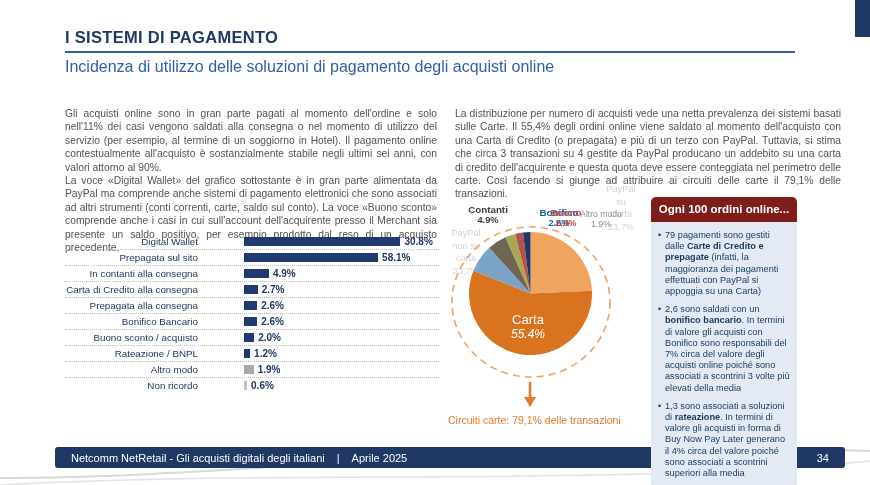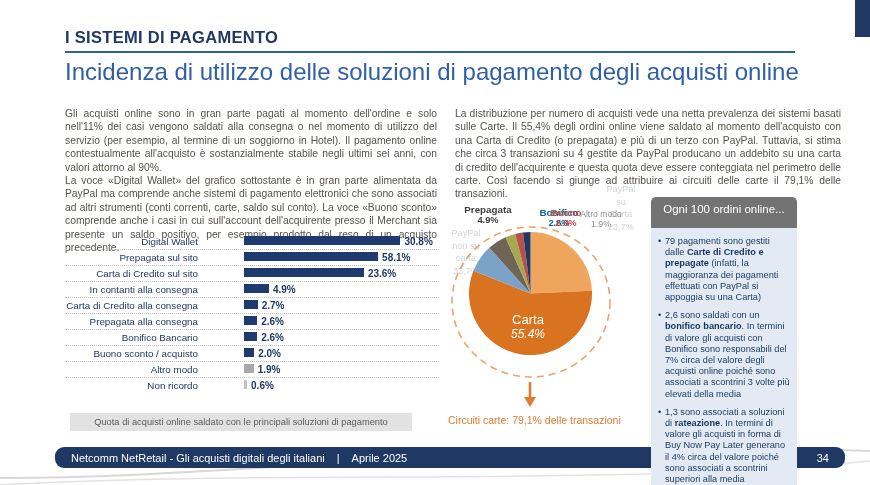--- a/index.html
+++ b/index.html
@@ -3,34 +3,34 @@
 <meta charset="utf-8">
 <style>
   html,body{margin:0;padding:0;background:#fff;}
   .slide{position:relative;width:870px;height:485px;background:#ffffff;overflow:hidden;
          font-family:"Liberation Sans",sans-serif;}
 
   
   .corner-tab{position:absolute;right:0;top:0;width:15px;height:37px;background:#1f3864;}
   .title{position:absolute;left:65px;top:28px;font-size:16.5px;font-weight:700;color:#1f3864;letter-spacing:.3px;}
   .title-underline{position:absolute;left:65px;top:51px;width:730px;height:2px;background:#2e5fa8;}
-  .subtitle{position:absolute;left:65px;top:58px;font-size:24px;color:#2e5fa8;}
+  .subtitle{position:absolute;left:65px;top:58px;font-size:16px;color:#2e5fa8;}
 
   
   .col{position:absolute;top:107px;font-size:10.3px;line-height:13.4px;color:#55524b;text-align:justify;}
   .col-left{left:65px;width:372px;}
   .col-right{left:455px;width:386px;}
   .col p{margin:0;}
 
   
   .bar-chart{position:absolute;left:65px;top:234px;width:374px;}
   .bar-row{display:flex;align-items:center;min-height:14.2px;border-bottom:1px dotted #c3c3c3;gap:40px;}
   .bar-row:last-child{border-bottom:none;}
   .bar-label{width:133px;text-align:right;padding-right:6px;font-size:9.8px;line-height:10px;color:#1f3864;}
-  .bar-track{flex:1;display:flex;align-items:flex-start;height:100%;padding:2px 0;}
+  .bar-track{flex:1;display:flex;align-items:center;height:100%;padding:2px 0;}
   .bar-fill{height:9px;flex:0 0 auto;}
   .bar-value{margin-left:4px;font-size:10px;font-weight:700;color:#1f3864;white-space:nowrap;}
   .bar-caption{position:absolute;left:70px;top:413px;width:342px;height:18px;background:#e2e2e2;
                font-size:9.3px;color:#5a5a5a;text-align:center;line-height:18px;}
 
   
   .pie-svg{position:absolute;left:430px;top:190px;z-index:2;}
   .faint-label{position:absolute;z-index:1;color:#cfd3d8;font-size:9.2px;line-height:12.5px;text-align:center;}
   .faint-right{left:598px;top:183px;width:46px;}
   .faint-left{left:443px;top:227px;width:46px;}
@@ -44,32 +44,32 @@
   .lbl-altro .nm{font-size:8.6px;font-weight:400;}
   .lbl-altro .vl{font-size:8.8px;font-weight:400;}
   .carta-label{position:absolute;left:496px;top:312px;width:64px;z-index:3;color:#ffffff;text-align:center;}
   .carta-label .nm{display:block;font-size:13px;}
   .carta-label .vl{display:block;font-size:12px;font-style:italic;}
   .circuits-note{position:absolute;left:448px;top:414px;width:220px;z-index:3;color:#e07b30;
                  font-size:10.5px;white-space:nowrap;}
 
   
   .info-box{position:absolute;left:651px;top:197px;width:146px;z-index:3;}
-  .info-box-header{height:31px;background:#737373;border-radius:5px 5px 0 0;color:#fff;
-                   font-size:11.5px;font-weight:400;text-align:center;line-height:25px;}
+  .info-box-header{height:25px;background:#7f1d1d;border-radius:5px 5px 0 0;color:#fff;
+                   font-size:11.5px;font-weight:700;text-align:center;line-height:25px;}
   .info-box-body{background:#e3eaf4;border-radius:0 0 7px 7px;padding:8px 7px 5px 7px;}
   .bullet{position:relative;padding-left:7px;margin-bottom:7px;font-size:9.2px;line-height:11.2px;
           color:#17375e;text-align:left;}
   .bullet .dot{position:absolute;left:0;top:0;}
   .bullet .b{font-weight:700;}
 
   
   .wave-svg{position:absolute;left:0;top:425px;z-index:0;}
   .footer-bar{position:absolute;left:55px;top:447px;width:790px;height:21px;background:#1f3864;
-              border-radius:9px;display:flex;align-items:center;color:#fff;font-size:11px;
+              border-radius:3px;display:flex;align-items:center;color:#fff;font-size:11px;
               padding:0 16px;box-sizing:border-box;z-index:2;}
   .footer-sep{margin:0 12px;}
   .footer-page{margin-left:auto;}
 </style>
 </head>
 <body>
 
 <div class="slide">
 
   <svg class="wave-svg" width="870" height="60">
@@ -100,27 +100,20 @@
         </div>
       </div>
       <div class="bar-row">
         <div class="bar-label">Prepagata sul sito</div>
         <div class="bar-track">
           <div class="bar-fill" style="width: 134.112px; background: rgb(30, 58, 110);"></div>
           <span class="bar-value">58.1%</span>
         </div>
       </div>
       <div class="bar-row">
-        <div class="bar-label">Carta di Credito sul sito</div>
-        <div class="bar-track">
-          <div class="bar-fill" style="width: 119.888px; background: rgb(30, 58, 110);"></div>
-          <span class="bar-value">23.6%</span>
-        </div>
-      </div>
-      <div class="bar-row">
         <div class="bar-label">In contanti alla consegna</div>
         <div class="bar-track">
           <div class="bar-fill" style="width: 24.892px; background: rgb(30, 58, 110);"></div>
           <span class="bar-value">4.9%</span>
         </div>
       </div>
       <div class="bar-row">
         <div class="bar-label">Carta di Credito alla consegna</div>
         <div class="bar-track">
           <div class="bar-fill" style="width: 13.716px; background: rgb(30, 58, 110);"></div>
@@ -142,35 +135,41 @@
         </div>
       </div>
       <div class="bar-row">
         <div class="bar-label">Buono sconto / acquisto</div>
         <div class="bar-track">
           <div class="bar-fill" style="width: 10.16px; background: rgb(30, 58, 110);"></div>
           <span class="bar-value">2.0%</span>
         </div>
       </div>
       <div class="bar-row">
+        <div class="bar-label">Rateazione / BNPL</div>
+        <div class="bar-track">
+          <div class="bar-fill" style="width: 6.096px; background: rgb(30, 58, 110);"></div>
+          <span class="bar-value">1.2%</span>
+        </div>
+      </div>
+      <div class="bar-row">
         <div class="bar-label">Altro modo</div>
         <div class="bar-track">
           <div class="bar-fill" style="width: 9.652px; background: rgb(168, 168, 168);"></div>
           <span class="bar-value">1.9%</span>
         </div>
       </div>
       <div class="bar-row">
         <div class="bar-label">Non ricordo</div>
         <div class="bar-track">
           <div class="bar-fill" style="width: 3.048px; background: rgb(194, 194, 194);"></div>
           <span class="bar-value">0.6%</span>
         </div>
       </div>
     </div>
-  <div class="bar-caption">Quota di acquisti online saldato con le principali soluzioni di pagamento</div>
 
   <div class="faint-label faint-right">
     <span style="display:block">PayPal</span>
     <span style="display:block">su</span>
     <span style="display:block">Carta</span>
     <span style="display:block">23,7%</span>
   </div>
   <div class="faint-label faint-left">
     <span style="display:block">PayPal</span>
     <span style="display:block">non su</span>
@@ -189,21 +188,21 @@
         <path d="M100.5,103.5 L85.22091162375683,43.92819913423004 A61.5,61.5 0 0 1 92.99630286143307,42.459484526646875 Z" fill="#b8504c"></path>
         <path d="M100.5,103.5 L92.99630286143307,42.459484526646875 A61.5,61.5 0 0 1 100.50000000000004,42 Z" fill="#1f3864"></path>
       </g>
     <g>
       <line x1="100" y1="192" x2="100" y2="209" stroke="#e07b30" stroke-width="2.6"></line>
       <polygon points="94,207 106,207 100,217" fill="#e07b30"></polygon>
     </g>
   </svg>
 
   <div class="pie-top-label lbl-contanti">
-    <span class="nm">Prepagata</span>
+    <span class="nm">Contanti</span>
     <span class="vl">4.9%</span>
   </div>
   <div class="pie-top-label lbl-bonifico">
     <span class="nm">Bonifico</span>
     <span class="vl">2.6%</span>
   </div>
   <div class="pie-top-label lbl-buono">
     <span class="nm">Buono</span>
     <span class="vl">2.0%</span>
   </div>

